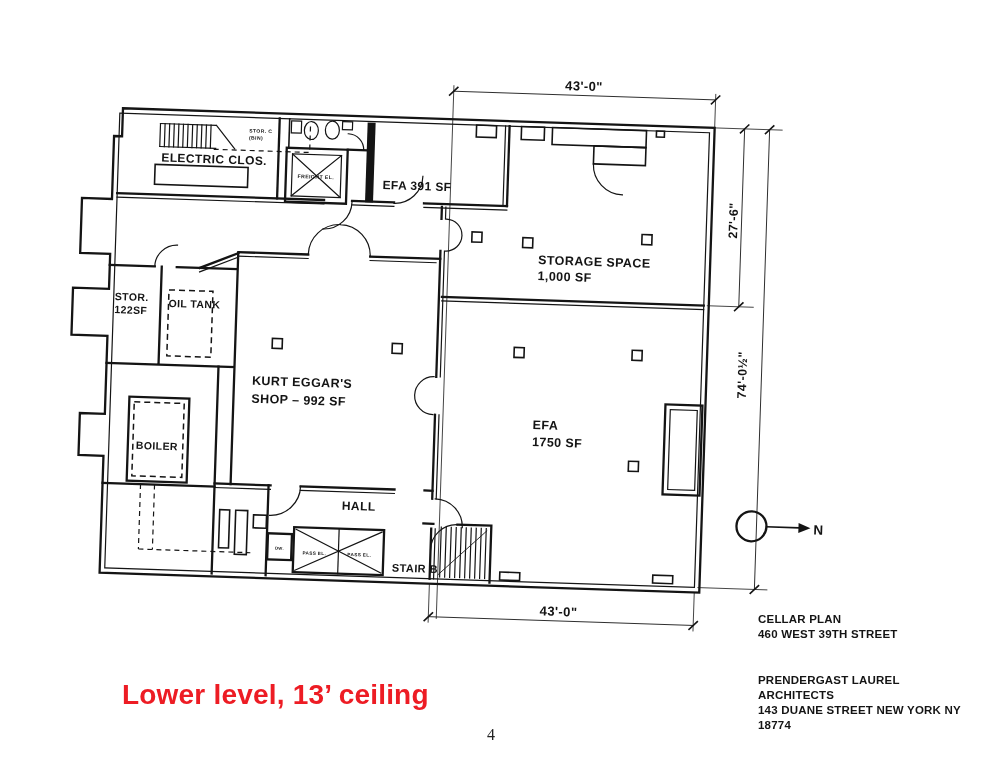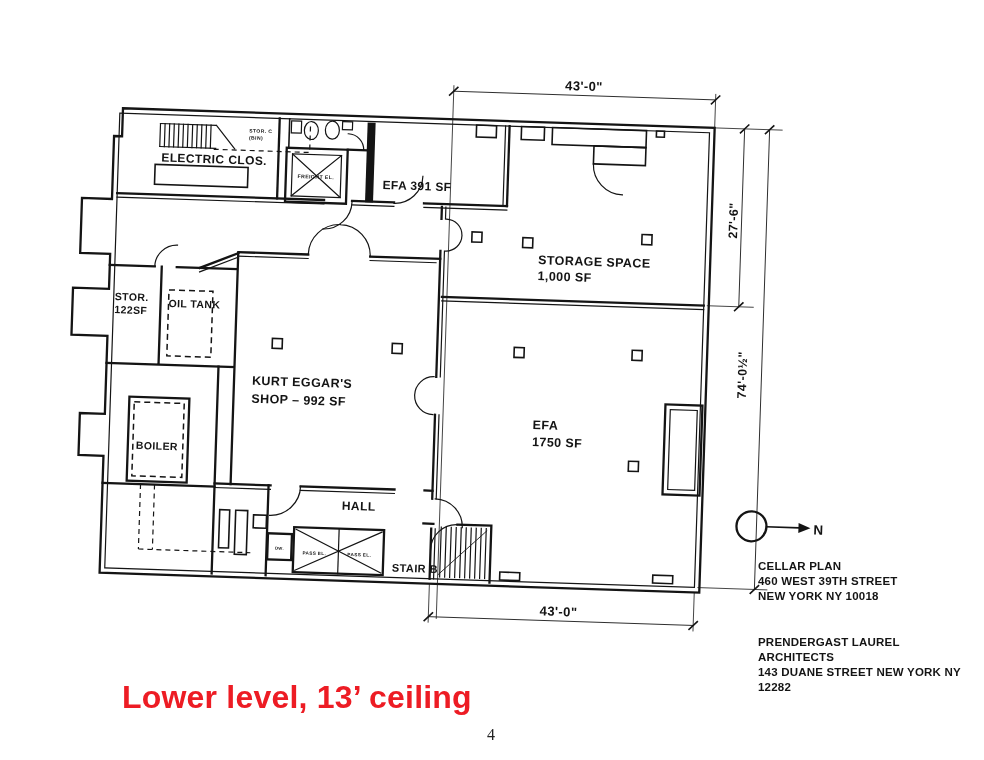--- a/index.html
+++ b/index.html
@@ -8,25 +8,25 @@
   svg{position:absolute;left:0;top:0;}
   .w2{stroke:#141414;stroke-width:2.3;fill:none;stroke-linecap:square;}
   .w15{stroke:#141414;stroke-width:1.6;fill:none;stroke-linecap:square;}
   .w1{stroke:#141414;stroke-width:1.2;fill:none;stroke-linecap:square;}
   .thin{stroke:#1a1a1a;stroke-width:0.9;fill:none;}
   .ext{stroke:#1a1a1a;stroke-width:0.8;fill:none;}
   .dash{stroke:#141414;stroke-width:1.5;fill:none;stroke-dasharray:6 4;}
   .dash2{stroke:#141414;stroke-width:1.2;fill:none;stroke-dasharray:5 4;}
   .blk{fill:#141414;stroke:none;}
   .lbl{font-family:"Liberation Sans",sans-serif;font-weight:700;fill:#141414;letter-spacing:0.4px;}
-  .title-block{position:absolute;left:758px;top:559px;width:220px;color:#141414;
+  .title-block{position:absolute;left:758px;top:612px;width:220px;color:#141414;
         font-weight:700;font-size:11.5px;line-height:15px;letter-spacing:0.2px;}
   .title-block .grp2{margin-top:31px;}
   .caption{position:absolute;left:122px;top:679px;color:#ed1c24;font-weight:700;
-        font-size:32px;letter-spacing:0.2px;}
+        font-size:28px;letter-spacing:0.2px;}
   .pagenum{position:absolute;left:487px;top:726px;color:#222;
         font-family:"Liberation Serif",serif;font-size:16px;}
 </style>
 </head>
 <body>
 
 <div class="page">
 
 <svg width="984" height="760" viewBox="0 0 984 760">
   <g transform="translate(115,108) rotate(1.9)">
@@ -189,21 +189,20 @@
       <text class="lbl" x="259" y="440" font-size="4.6" text-anchor="middle">PASS EL.</text>
       <text class="lbl" x="179" y="436" font-size="4.2" text-anchor="middle">DW.</text>
       <text class="lbl" x="292" y="454" font-size="11">STAIR B</text>
     </g>
   </g>
 </svg>
 
 <div class="title-block">
   <div>CELLAR PLAN</div>
   <div>460 WEST 39TH STREET</div>
-  <div>NEW YORK NY 10018</div>
   <div class="grp2">PRENDERGAST LAUREL ARCHITECTS</div>
-  <div>143 DUANE STREET  NEW YORK NY 12282</div>
+  <div>143 DUANE STREET  NEW YORK NY 18774</div>
 </div>
 
 <div class="caption">Lower level, 13’ ceiling</div>
 <div class="pagenum">4</div>
 
 </div>
 
 </body></html>

